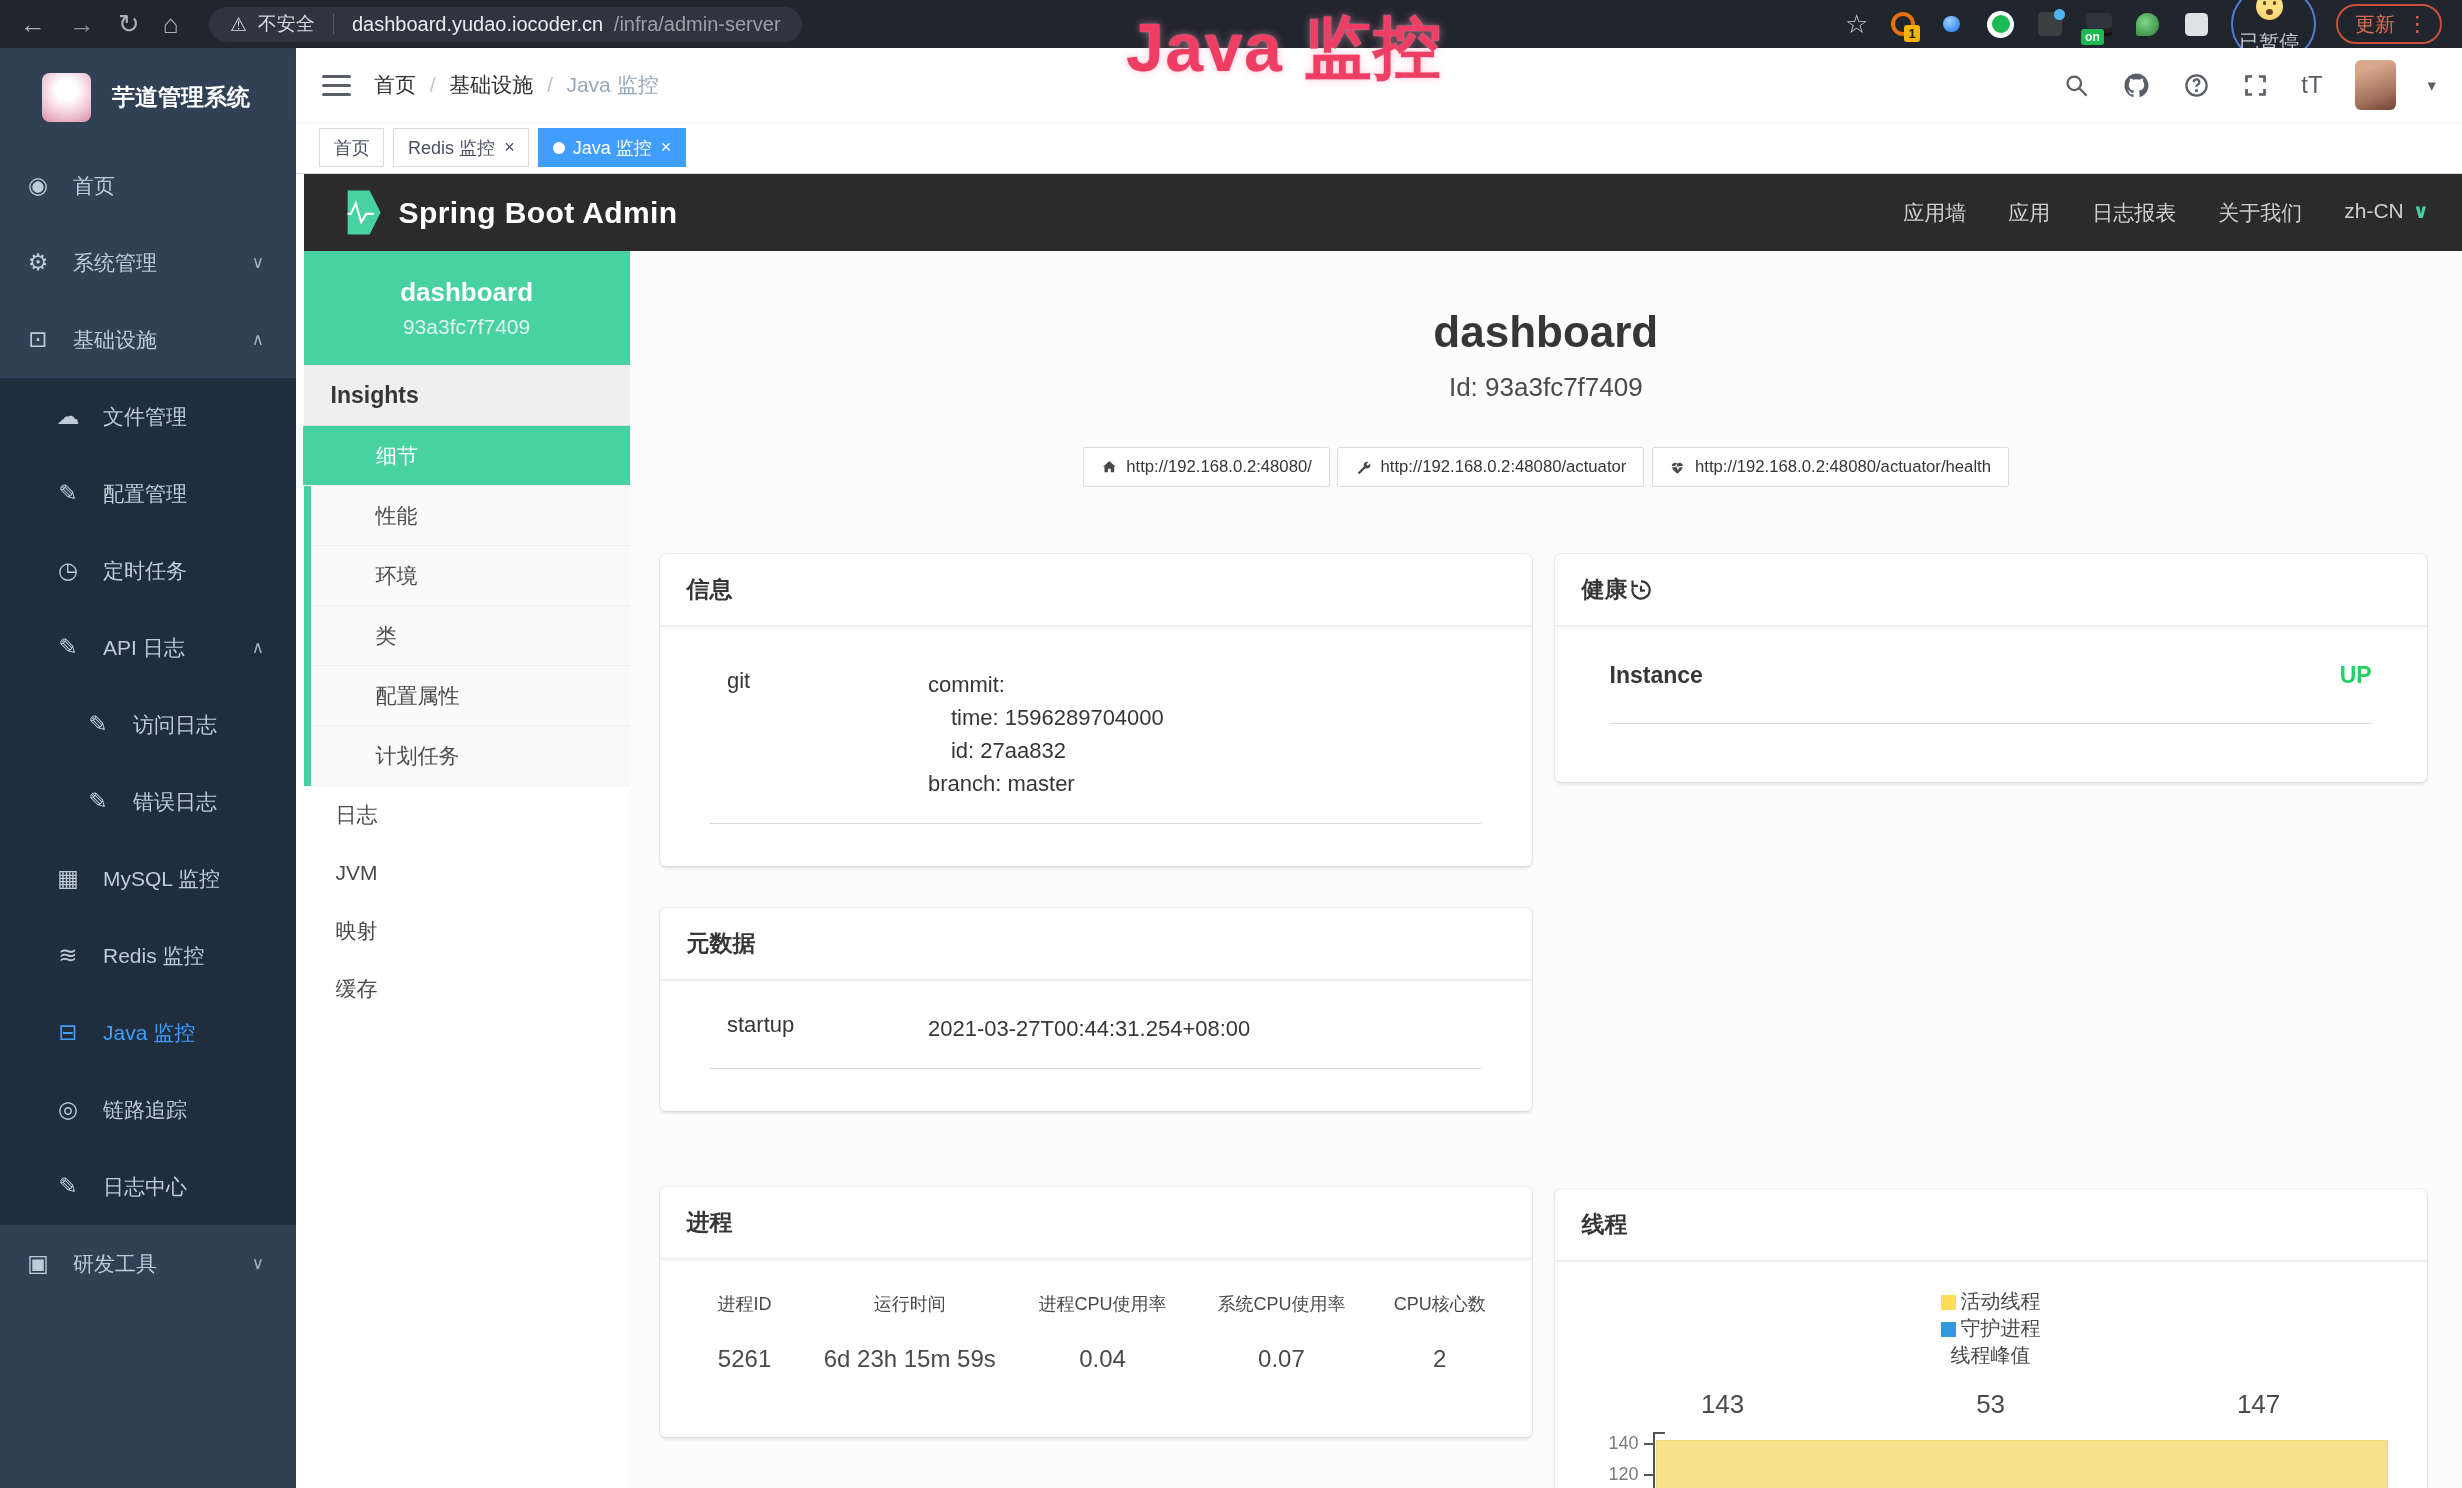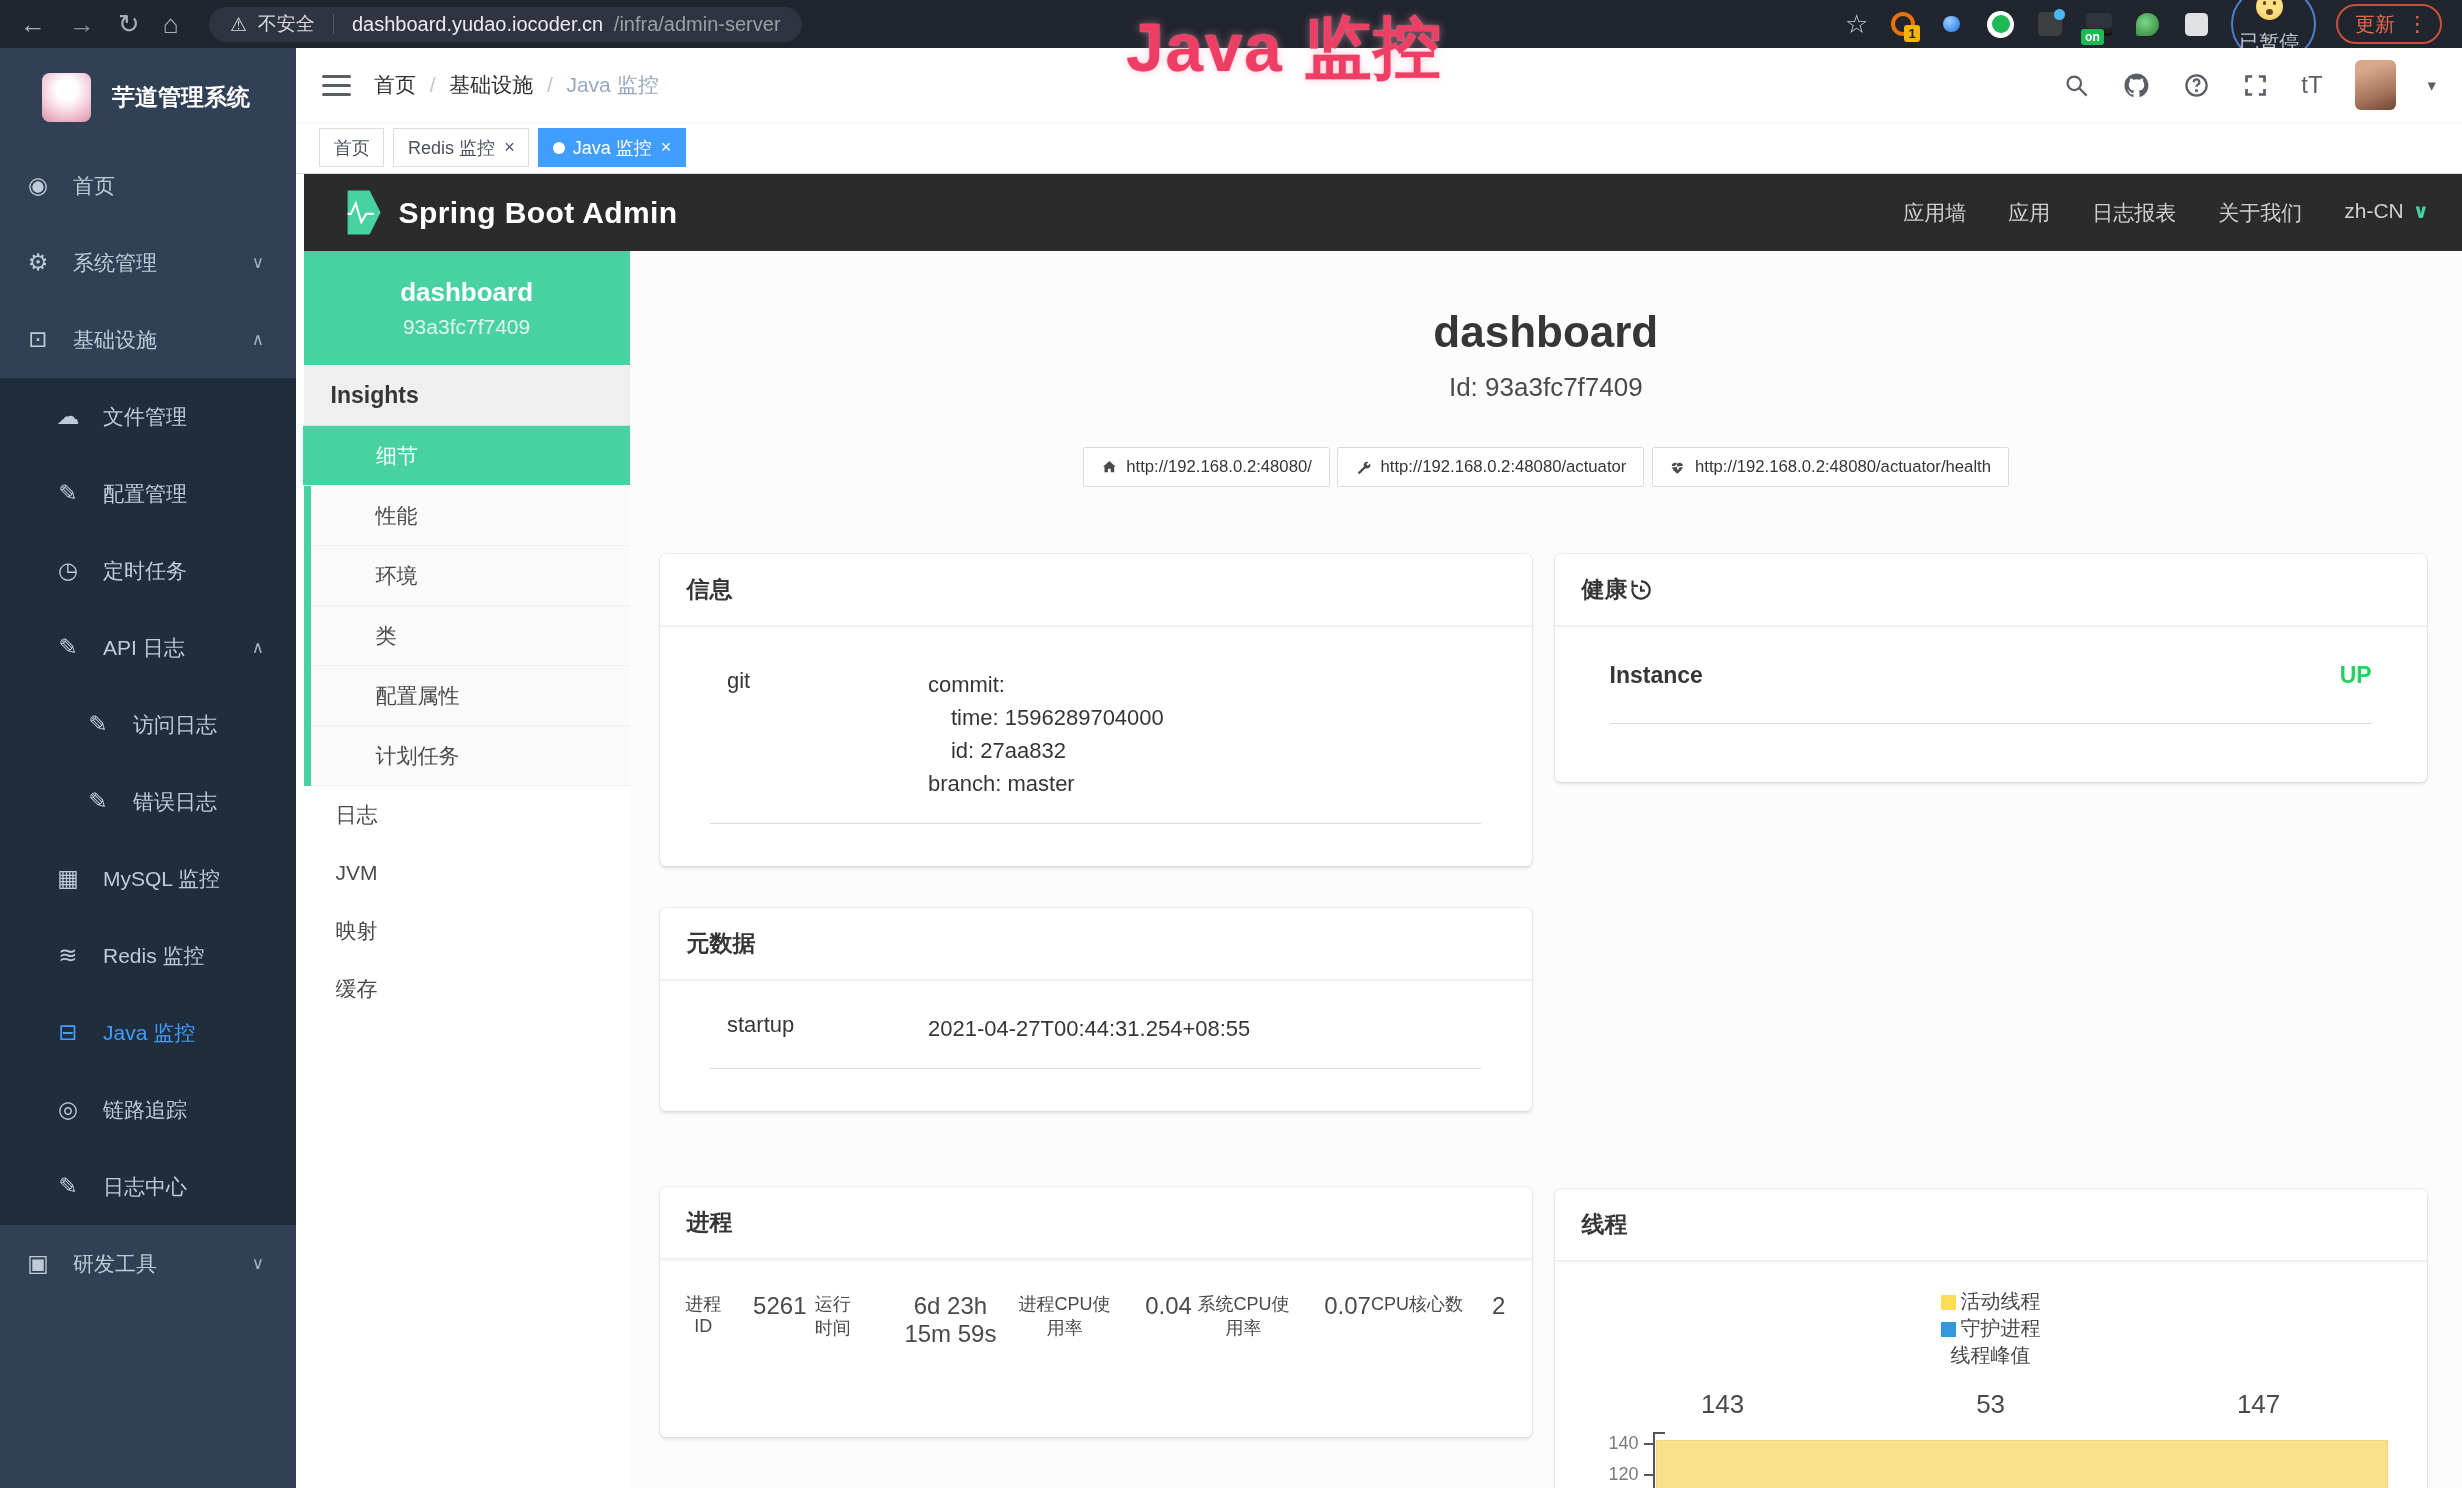--- a/index.html
+++ b/index.html
@@ -120,21 +120,21 @@
 
   .hbody { padding:36px 34px 0; }
   .hrow { display:flex; justify-content:space-between; margin:0 21px; padding-bottom:34px; border-bottom:0.8px solid #dbdbdb; }
   .hlabel { font-size:23px; font-weight:600; color:#363636; }
   .hstatus { font-size:23px; font-weight:bold; color:#23d160; }
   .hist-ic svg { display:block; }
 
   .mbody { padding:32px 34px 0; }
 
   .pbody { padding:33px 23px 0; display:flex; text-align:center; }
-  .pcol { display:flex; flex-direction:row; gap:29px; }
+  .pcol { display:flex; flex-direction:column; gap:29px; }
   .pcol .ph { font-size:18px; color:#4a4a4a; }
   .pcol .pv { font-size:24px; color:#4a4a4a; }
   .f09{flex:.9} .f15{flex:1.5} .f13{flex:1.3} .f10{flex:1}
 
   .tbody { padding:27px 34px 0; }
   .legend { display:flex;flex-direction:column; }
   .leg { flex:1; text-align:center; font-size:20px; color:#4a4a4a; }
   .sw { display:inline-block; width:15px; height:15px; margin-right:4.6px; vertical-align:-1.5px; }
   .sw.yellow { background:#ffdd57; }
   .sw.blue { background:#3298dc; }
@@ -451,21 +451,21 @@
                 </div>
               </div>
 
               <div class="card card-meta">
                 <div class="chead">
                     <span>元数据</span>
                   </div>
                 <div class="mbody">
                   <div class="kv">
                     <span class="k">startup</span>
-                    <span class="v">2021-04-27T00:44:31.254+08:55</span>
+                    <span class="v">2021-03-27T00:44:31.254+08:00</span>
                   </div>
                 </div>
               </div>
 
               <div class="card card-proc">
                 <div class="chead">
                     <span>进程</span>
                   </div>
                 <div class="pbody">
                   <div class="pcol f09">

